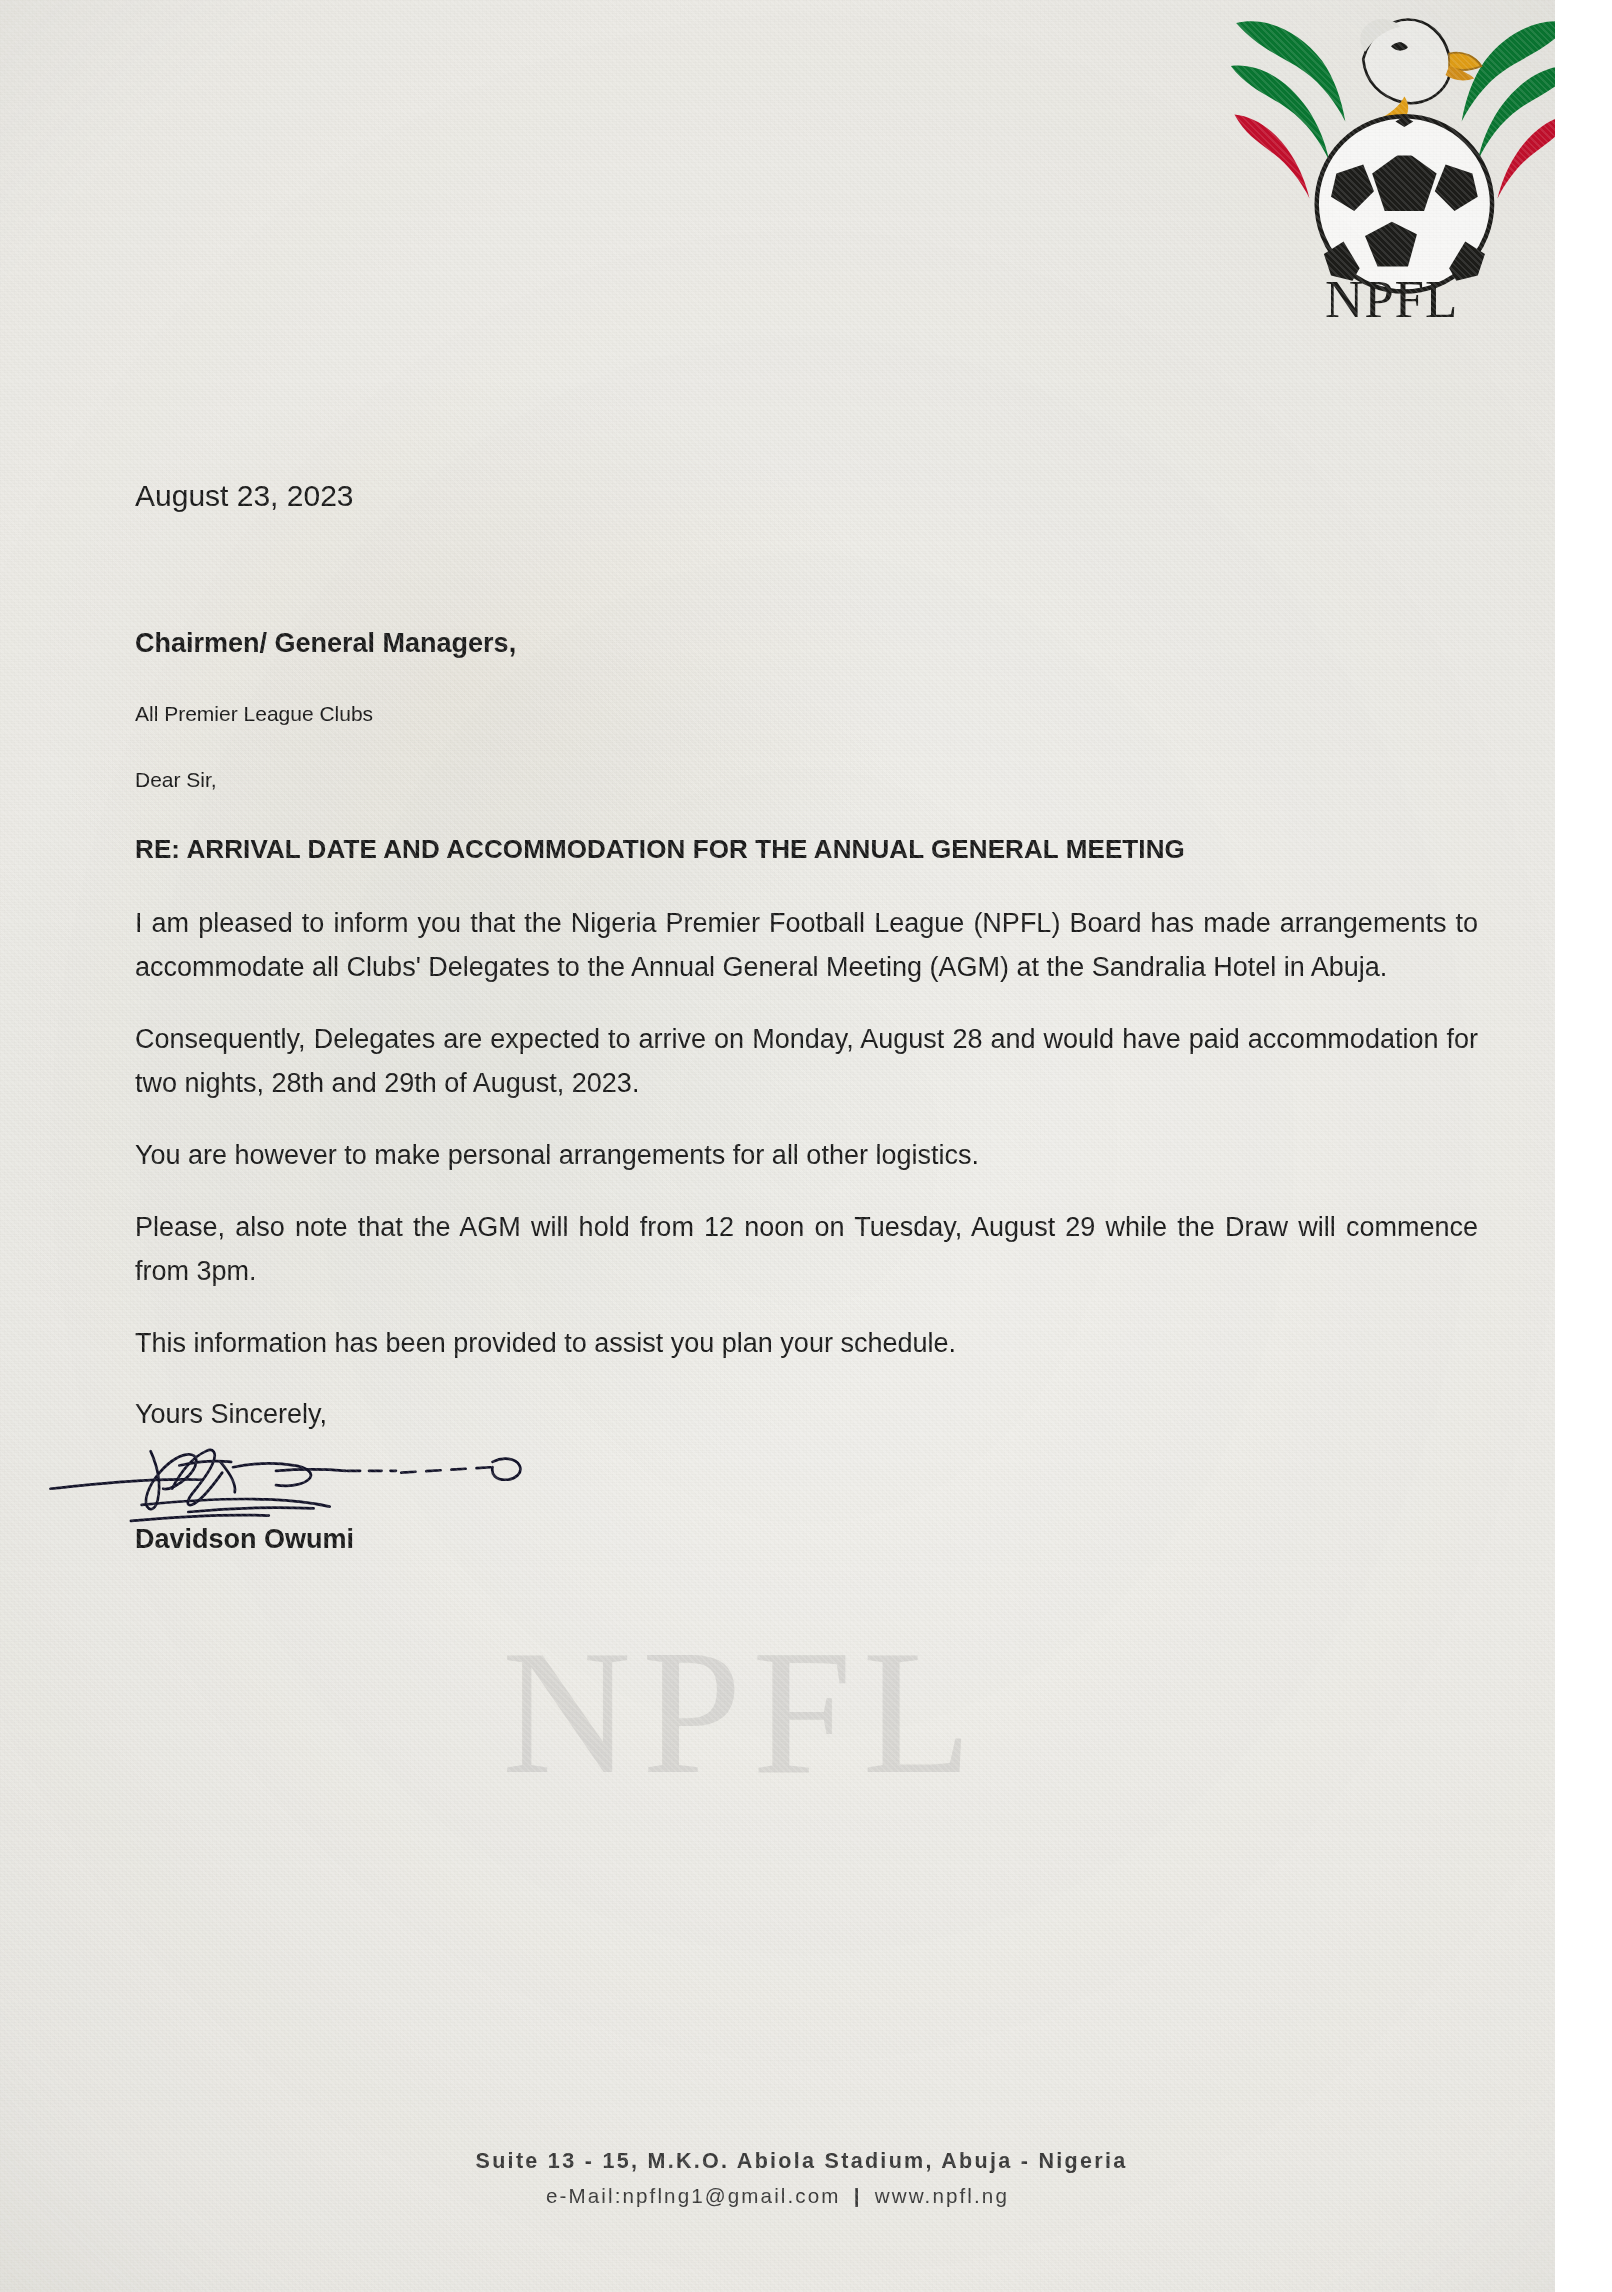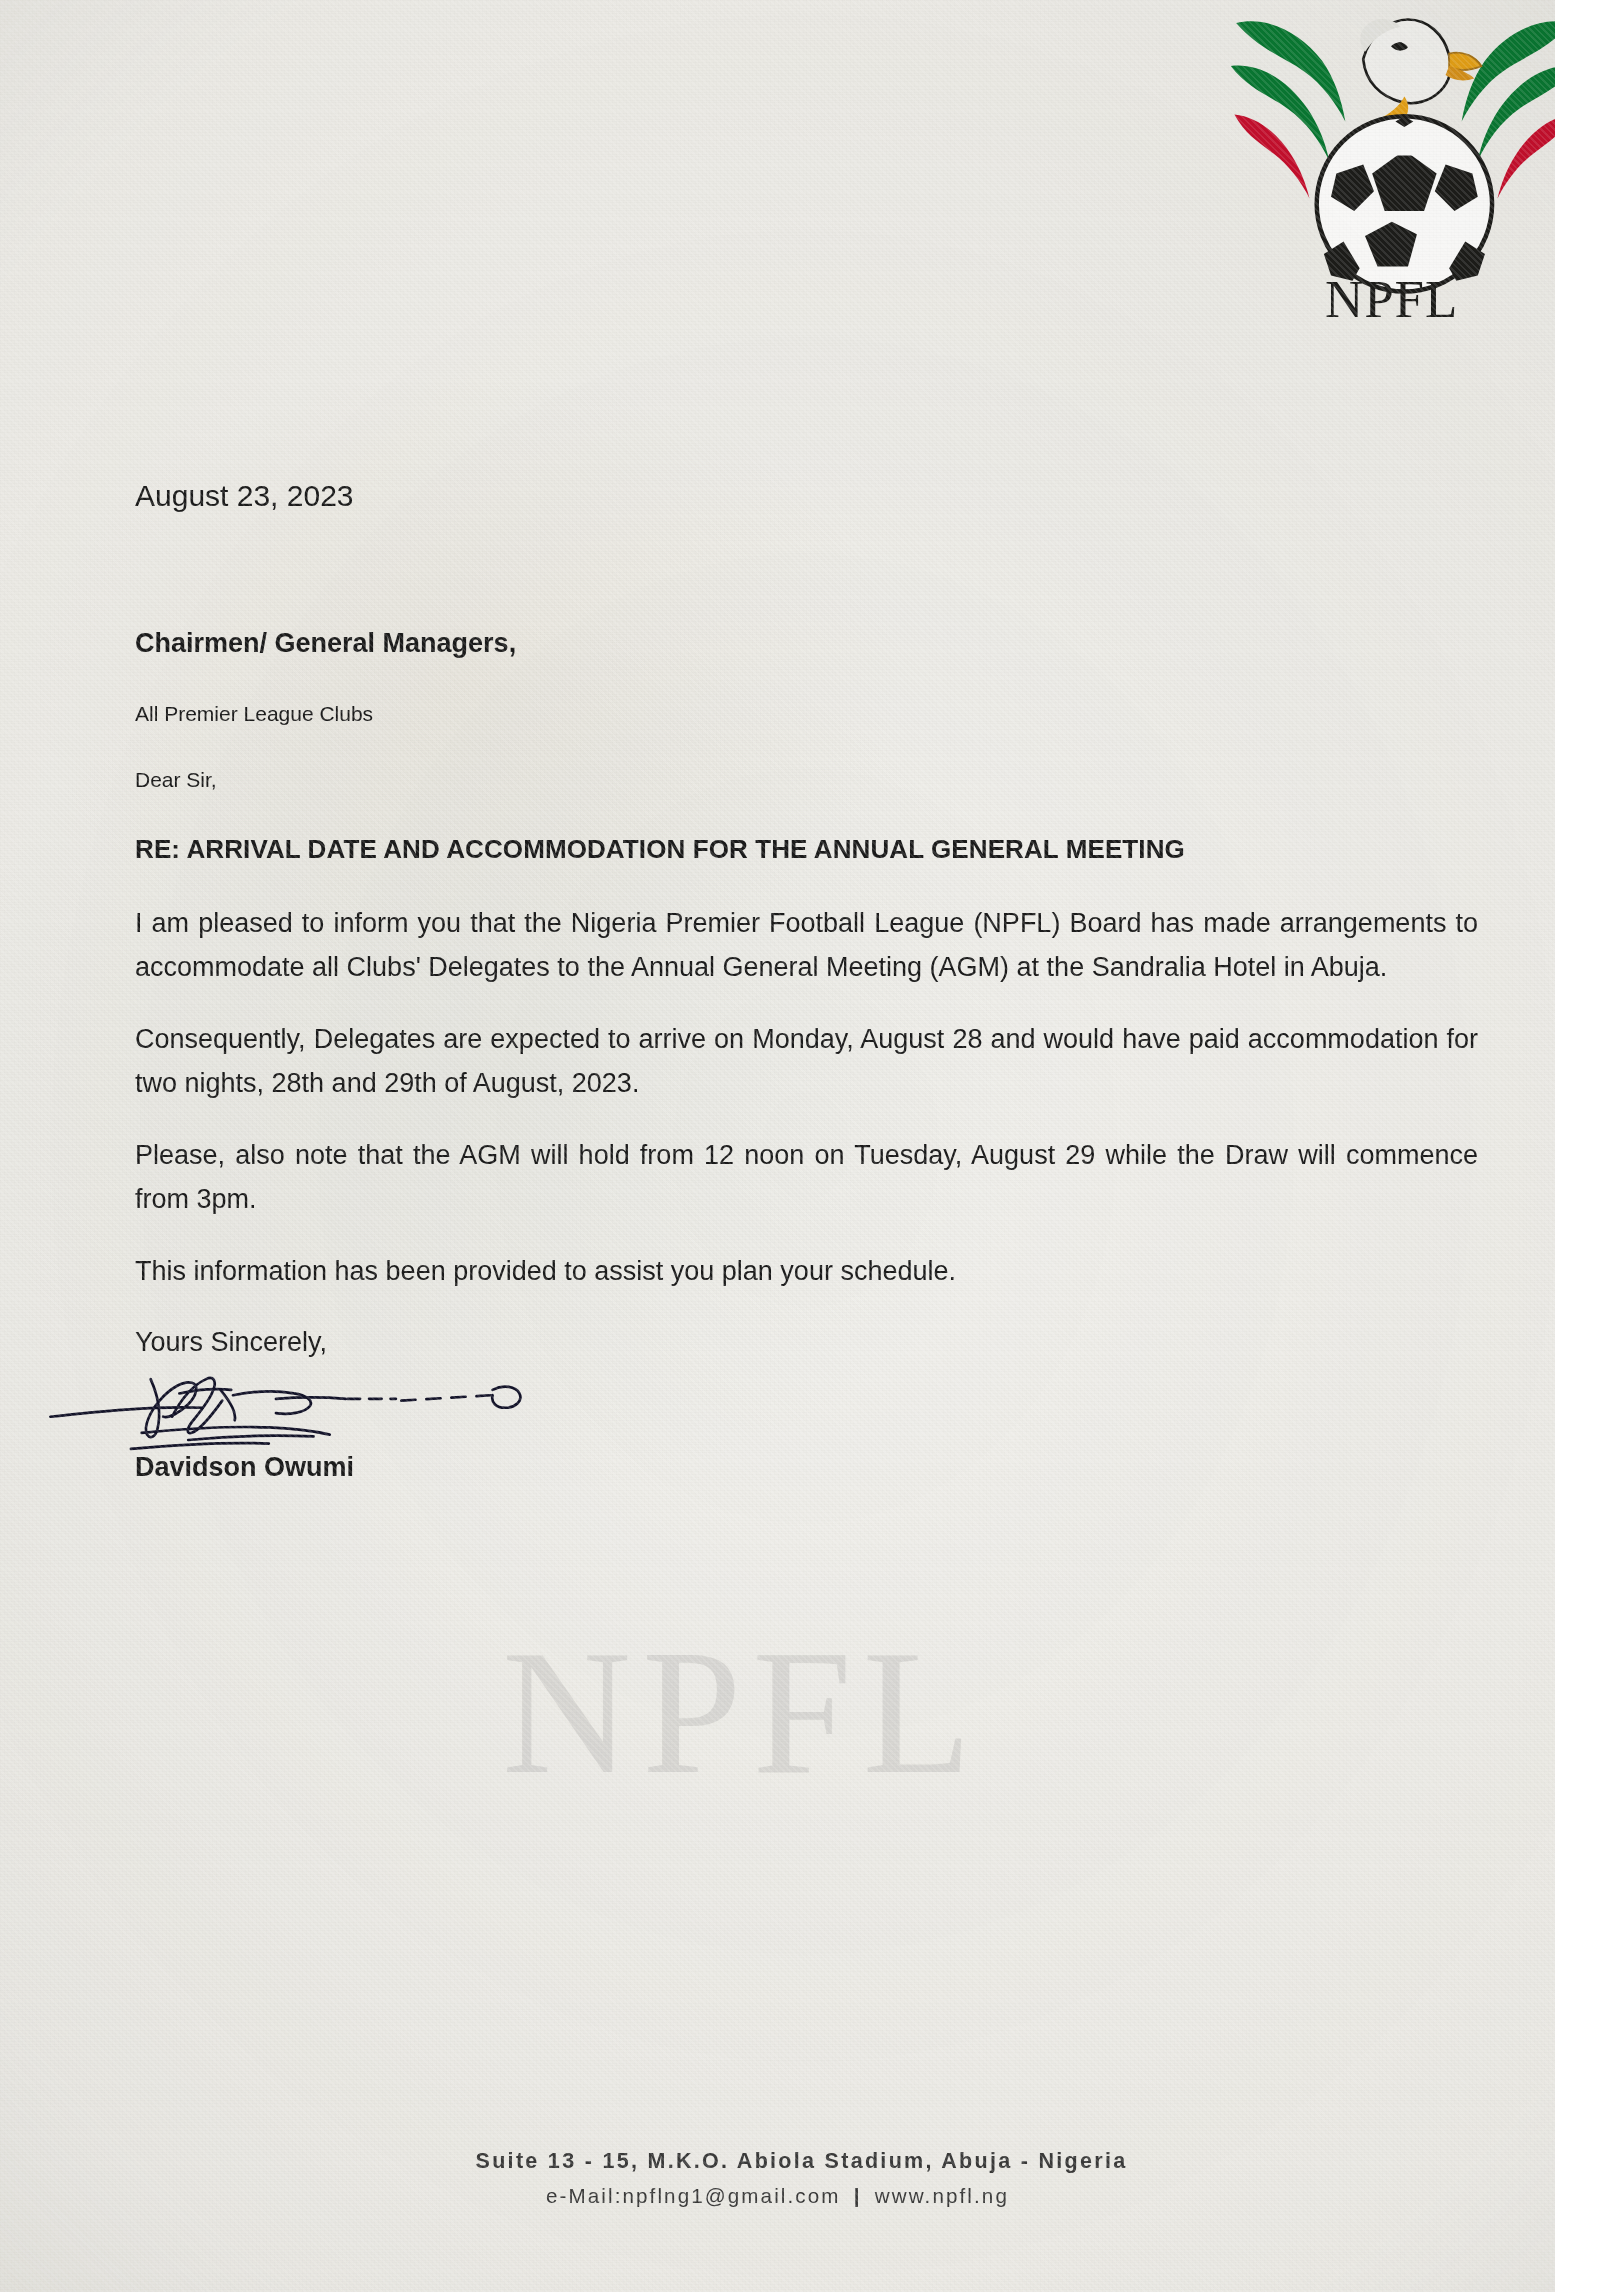--- a/index.html
+++ b/index.html
@@ -209,20 +209,21 @@
     <div class="date">August 23, 2023</div>
 
     <div class="salutation-bold">Chairmen/ General Managers,</div>
     <div class="line">All Premier League Clubs</div>
     <div class="line">Dear Sir,</div>
 
     <div class="subject">RE: ARRIVAL DATE AND ACCOMMODATION FOR THE ANNUAL GENERAL MEETING</div>
 
     <p class="para">I am pleased to inform you that the Nigeria Premier Football League (NPFL) Board has made arrangements to accommodate all Clubs' Delegates to the Annual General Meeting (AGM) at the Sandralia Hotel in Abuja.</p>
     <p class="para">Consequently, Delegates are expected to arrive on Monday, August 28 and would have paid accommodation for two nights, 28th and 29th of August, 2023.</p>
+    <p class="para nojust">You are however to make personal arrangements for all other logistics.</p>
     <p class="para">Please, also note that the AGM will hold from 12 noon on Tuesday, August 29 while the Draw will commence from 3pm.</p>
     <p class="para nojust">This information has been provided to assist you plan your schedule.</p>
 
     <div class="closing">Yours Sincerely,</div>
 
     <div class="sig">
       <svg width="555" height="94" viewBox="0 0 620 105" xmlns="http://www.w3.org/2000/svg">
         <g fill="none" stroke="#14142a" stroke-width="3" stroke-linecap="round">
           <path d="M6 60 C 60 54, 120 48, 176 50"></path>
           <path d="M118 18 C 126 36, 130 54, 126 72 C 124 82, 118 86, 114 80 C 110 72, 116 56, 128 42 C 140 28, 154 20, 164 22 C 172 24, 170 36, 160 46 C 150 56, 138 62, 132 60"></path>

